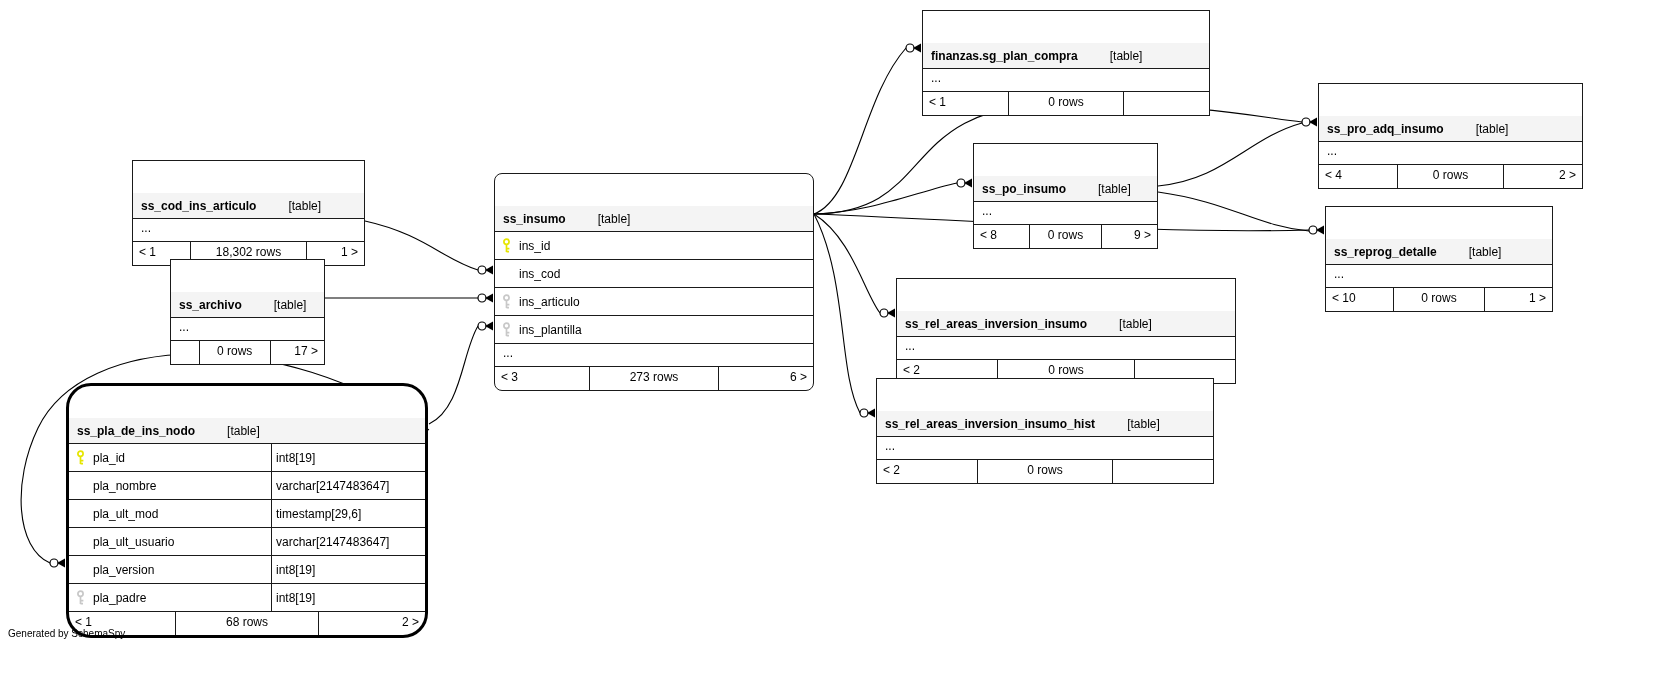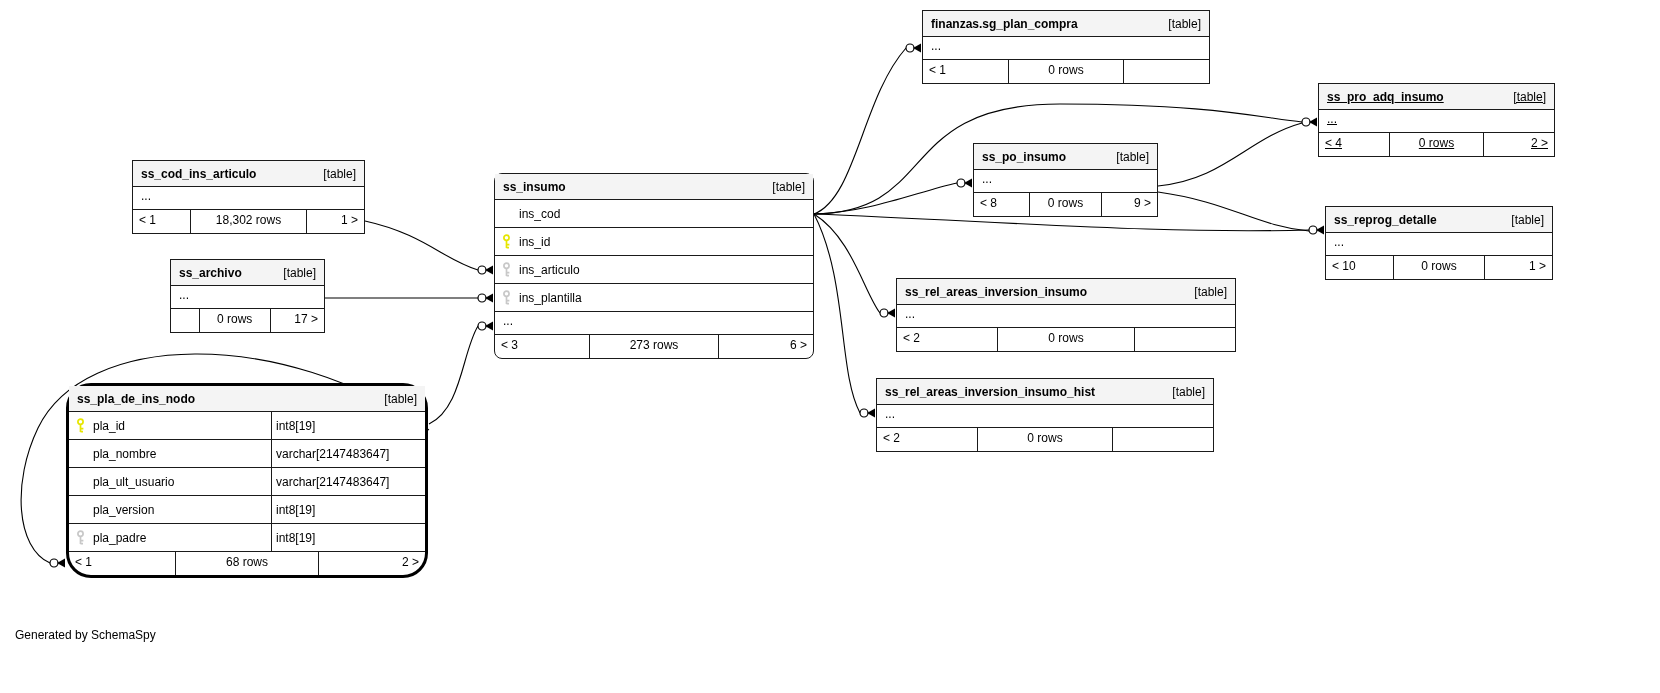--- a/index.html
+++ b/index.html
@@ -19,24 +19,24 @@
     position: absolute;
     z-index: 1;
     background: #fff;
     border: 1.3px solid #1a1a1a;
     font-size: 12px;
     line-height: 1;
   }
   .tbl.bold { border: 3px solid #000; }
 
   .t-head {
-    display: flex; justify-content: space-between; align-items: center;
-    gap: 16px; height: 26px; padding: 0 8px;
+    display: flex; justify-content: flex-start; align-items: center;
+    gap: 32px; height: 26px; padding: 0 8px;
     background: #f4f4f4; border-bottom: 1.3px solid #1a1a1a;
-    font-weight: bold; white-space: nowrap;
+    font-weight: bold; white-space: nowrap; margin-top: 32px;
   }
   .t-type { font-weight: normal; font-size: 12px; }
 
   .t-row {
     display: flex; align-items: center;
     height: 28px; padding-left: 6px;
     border-bottom: 1px solid #1a1a1a;
     white-space: nowrap;
   }
   .t-keyslot { width: 18px; display: inline-flex; align-items: center; flex: 0 0 18px; }
@@ -52,38 +52,38 @@
     border-bottom: 1px solid #1a1a1a;
   }
   .t-foot { display: flex; height: 23px; white-space: nowrap; }
   .t-foot span { padding: 0 6px; line-height: 21px; overflow: hidden; }
   .f-left   { flex: 1; text-align: left; }
   .f-center { flex: 1.4; text-align: center; border-left: 1px solid #1a1a1a; }
   .f-right  { flex: 1; text-align: right; border-left: 1px solid #1a1a1a; }
 
   
   #tbl-finanzas_sg_plan_compra           { left: 922px;  top: 10px;  width: 288px; }
-  #tbl-ss_pro_adq_insumo                 { left: 1318px; top: 83px;  width: 237px; text-decoration: underline; }
+  #tbl-ss_pro_adq_insumo                 { left: 1318px; top: 83px;  width: 265px; }
   #tbl-ss_po_insumo                      { left: 973px;  top: 143px; width: 185px; }
   #tbl-ss_reprog_detalle                 { left: 1325px; top: 206px; width: 228px; }
   #tbl-ss_cod_ins_articulo               { left: 132px;  top: 160px; width: 233px; }
   #tbl-ss_archivo                        { left: 170px;  top: 259px; width: 155px; }
   #tbl-ss_insumo                         { left: 494px;  top: 173px; width: 320px; border-radius: 8px; }
   #tbl-ss_rel_areas_inversion_insumo     { left: 896px;  top: 278px; width: 340px; }
   #tbl-ss_rel_areas_inversion_insumo_hist{ left: 876px;  top: 378px; width: 338px; }
   #tbl-ss_pla_de_ins_nodo                { left: 66px;   top: 383px; width: 362px; border-radius: 25px; }
 
   
   #tbl-ss_archivo .f-left { flex: 0.38; }
   #tbl-ss_cod_ins_articulo .f-left  { flex: 0.6; }
   #tbl-ss_cod_ins_articulo .f-right { flex: 0.6; }
 
   #credit {
     position: absolute; left: 8px; top: 628px;
-    font-size: 12px; z-index: 1; margin-left: 7px;
+    font-size: 10px; z-index: 1;
   }
 </style>
 </head>
 <body>
 
 <svg id="edges" width="1660" height="693">
 
   <path d="M 814,214 C 856,198 862,98 906,48"></path>
   <path d="M 814,214 C 940,212 894,104 1060,104 C 1210,104 1262,118 1302,122"></path>
   <path d="M 814,214 C 872,212 916,192 957,183"></path>
@@ -210,31 +210,31 @@
       <span class="f-center">0 rows</span>
       <span class="f-right">17 &gt;</span>
     </div>
   </div>
 <div class="tbl" id="tbl-ss_insumo">
     <div class="t-head">
       <span class="t-name">ss_insumo</span>
       <span class="t-type">[table]</span>
     </div>
     <div class="t-row">
-      <span class="t-keyslot"></span>
-      <span class="t-colname">ins_cod</span>
-    </div>
-    <div class="t-row">
       <span class="t-keyslot">
         <svg width="11" height="15" viewBox="0 0 11 15">
           <circle cx="5.5" cy="3.8" r="2.6" fill="none" stroke="#e6e600" stroke-width="1.7"></circle>
           <path d="M5.5 6.4 V14 M5.5 10.6 H8.4 M5.5 13.6 H8" stroke="#e6e600" stroke-width="1.7" fill="none"></path>
         </svg>
       </span>
       <span class="t-colname">ins_id</span>
+    </div>
+    <div class="t-row">
+      <span class="t-keyslot"></span>
+      <span class="t-colname">ins_cod</span>
     </div>
     <div class="t-row">
       <span class="t-keyslot">
         <svg width="11" height="15" viewBox="0 0 11 15">
           <circle cx="5.5" cy="3.8" r="2.6" fill="none" stroke="#c8c8c8" stroke-width="1.7"></circle>
           <path d="M5.5 6.4 V14 M5.5 10.6 H8.4 M5.5 13.6 H8" stroke="#c8c8c8" stroke-width="1.7" fill="none"></path>
         </svg>
       </span>
       <span class="t-colname">ins_articulo</span>
     </div>
@@ -293,20 +293,25 @@
       <span class="t-colname">pla_id</span>
       <span class="t-coltype">int8[19]</span>
     </div>
     <div class="t-row">
       <span class="t-keyslot"></span>
       <span class="t-colname">pla_nombre</span>
       <span class="t-coltype">varchar[2147483647]</span>
     </div>
     <div class="t-row">
       <span class="t-keyslot"></span>
+      <span class="t-colname">pla_ult_mod</span>
+      <span class="t-coltype">timestamp[29,6]</span>
+    </div>
+    <div class="t-row">
+      <span class="t-keyslot"></span>
       <span class="t-colname">pla_ult_usuario</span>
       <span class="t-coltype">varchar[2147483647]</span>
     </div>
     <div class="t-row">
       <span class="t-keyslot"></span>
       <span class="t-colname">pla_version</span>
       <span class="t-coltype">int8[19]</span>
     </div>
     <div class="t-row">
       <span class="t-keyslot">

